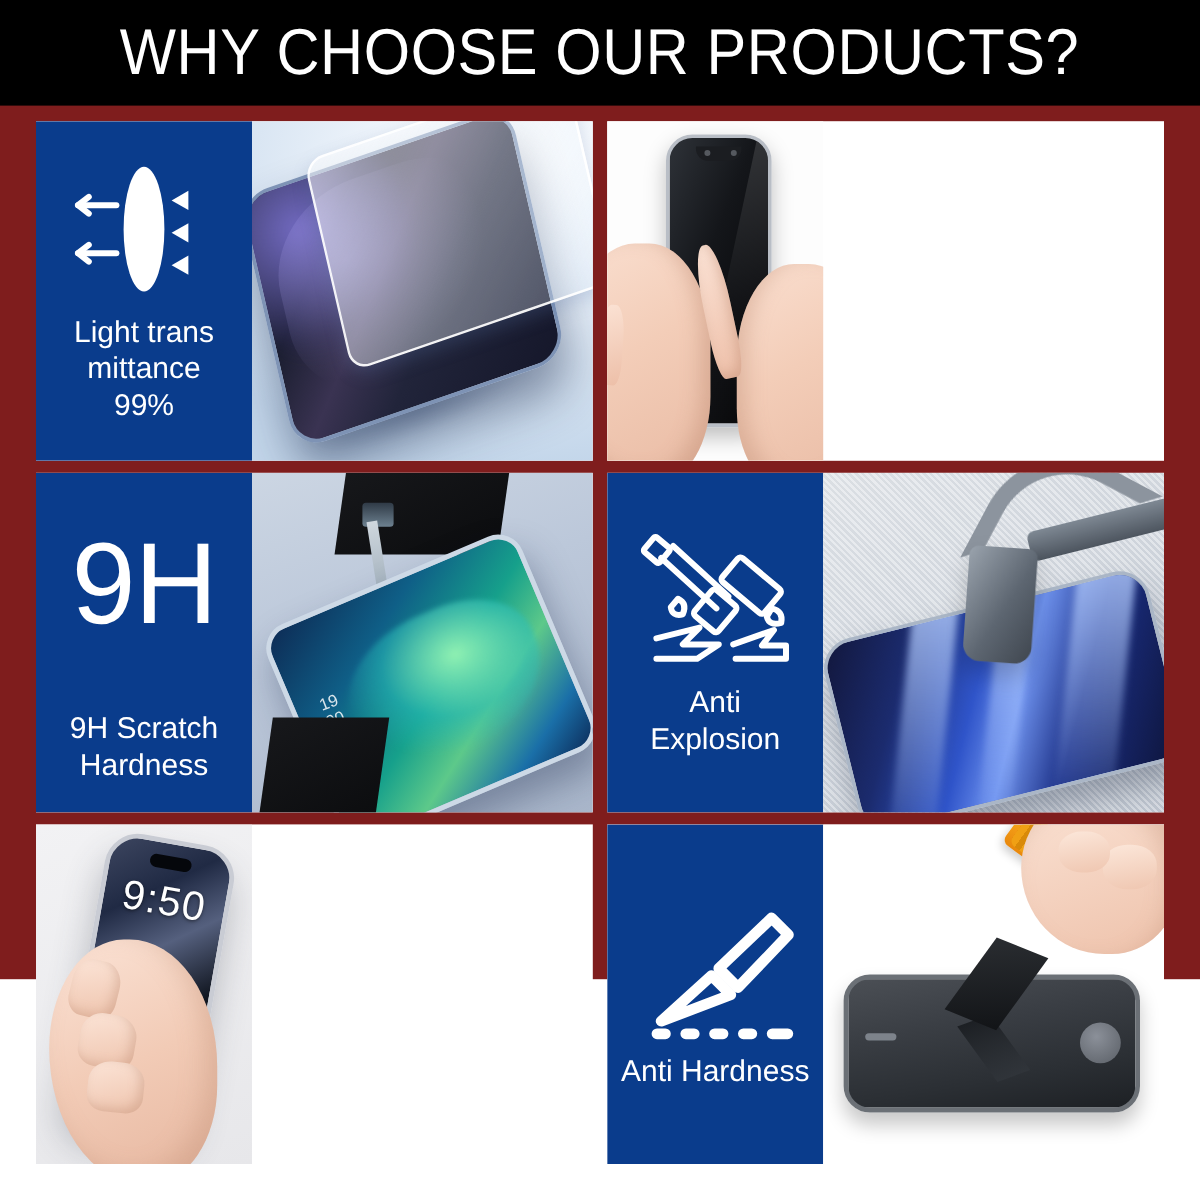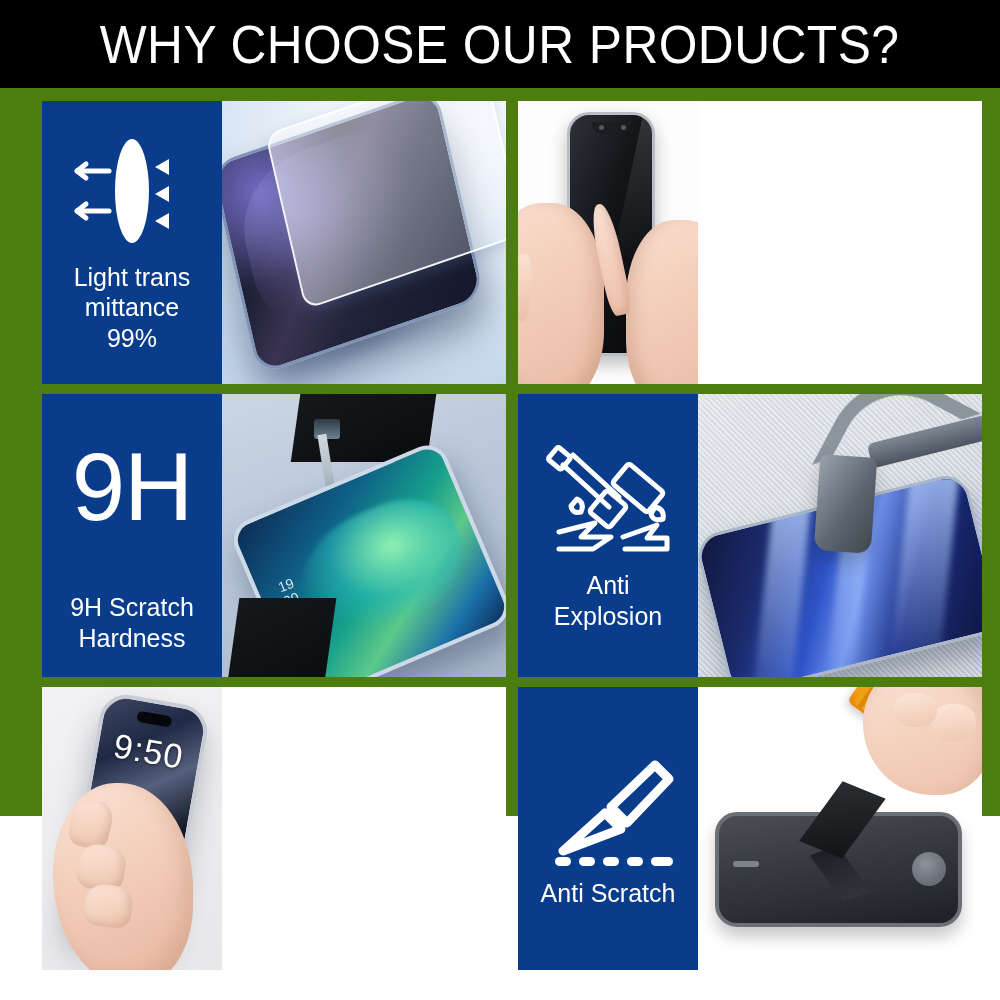--- a/index.html
+++ b/index.html
@@ -11,21 +11,21 @@
   body {
     width: 1000px;
     height: 1000px;
     overflow: hidden;
     font-family: "Liberation Sans", "DejaVu Sans", sans-serif;
   }
   .page {
     position: relative;
     width: 1000px;
     height: 816px;
-    background: #4d7c0f;
+    background: #7f1d1d;
   }
 
   
   .header {
     position: absolute;
     left: 0; top: 0;
     width: 1000px;
     height: 88px;
     background: #000000;
     display: flex;
@@ -39,21 +39,21 @@
     font-weight: 400;
     letter-spacing: 0.5px;
     transform: scaleX(0.92);
     white-space: nowrap;
     line-height: 1;
   }
 
   
   .grid {
     position: absolute;
-    left: 42px;
+    left: 30px;
     top: 101px;
     width: 940px;
     height: 869px;
     display: grid;
     grid-template-columns: 1fr 1fr;
     grid-template-rows: 1fr 1fr 1fr;
     column-gap: 12px;
     row-gap: 10px;
   }
   .cell {
@@ -614,21 +614,21 @@
             </g>
             <g fill="#ffffff">
               <rect x="22" y="112" width="16" height="9" rx="4.5"></rect>
               <rect x="46" y="112" width="16" height="9" rx="4.5"></rect>
               <rect x="70" y="112" width="16" height="9" rx="4.5"></rect>
               <rect x="94" y="112" width="16" height="9" rx="4.5"></rect>
               <rect x="118" y="112" width="22" height="9" rx="4.5"></rect>
             </g>
           </svg>
         </div>
-        <div class="panel-label">Anti Scratch</div>
+        <div class="panel-label">Anti Hardness</div>
       </div>
       <div class="photo ph6">
         <div class="photo-inner">
           <div class="phone">
             <div class="earpiece"></div>
             <div class="home"></div>
           </div>
           <div class="blade-ref"></div>
           <div class="blade"></div>
           <div class="cutter-body"></div>

